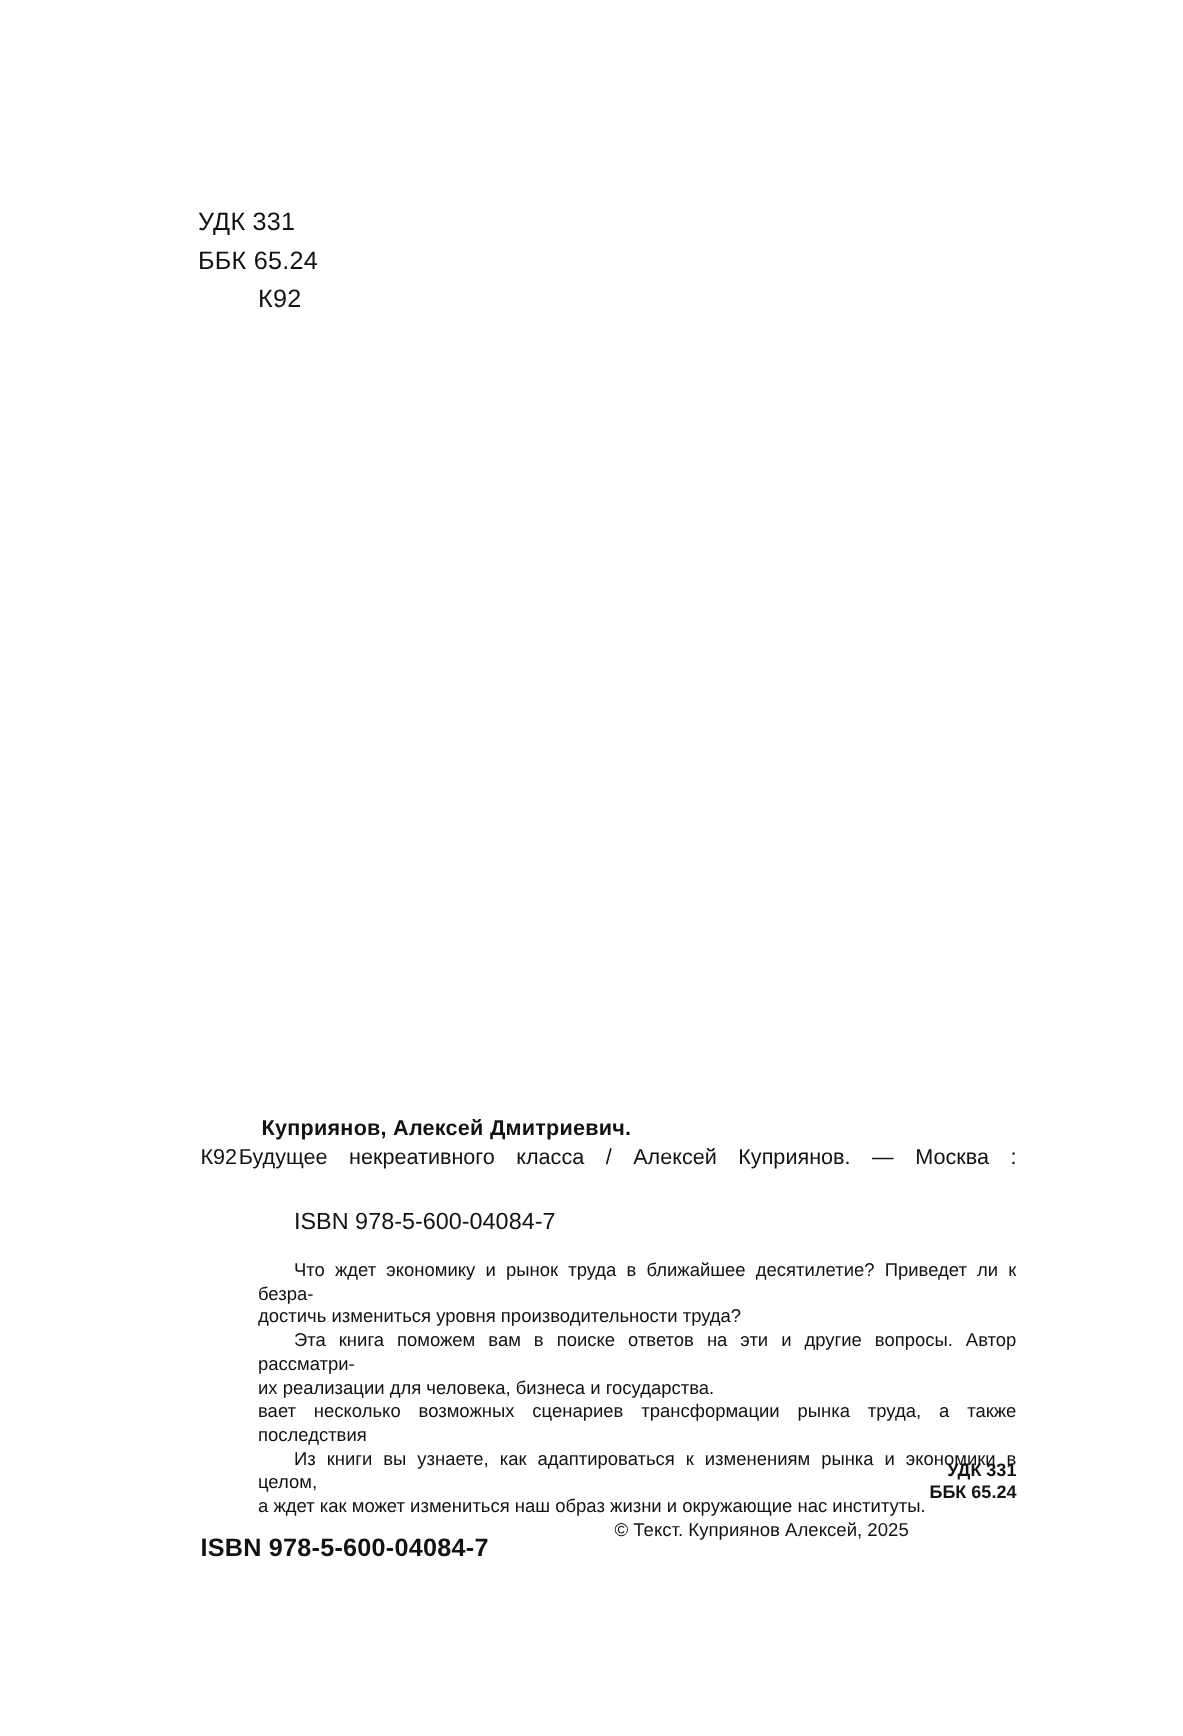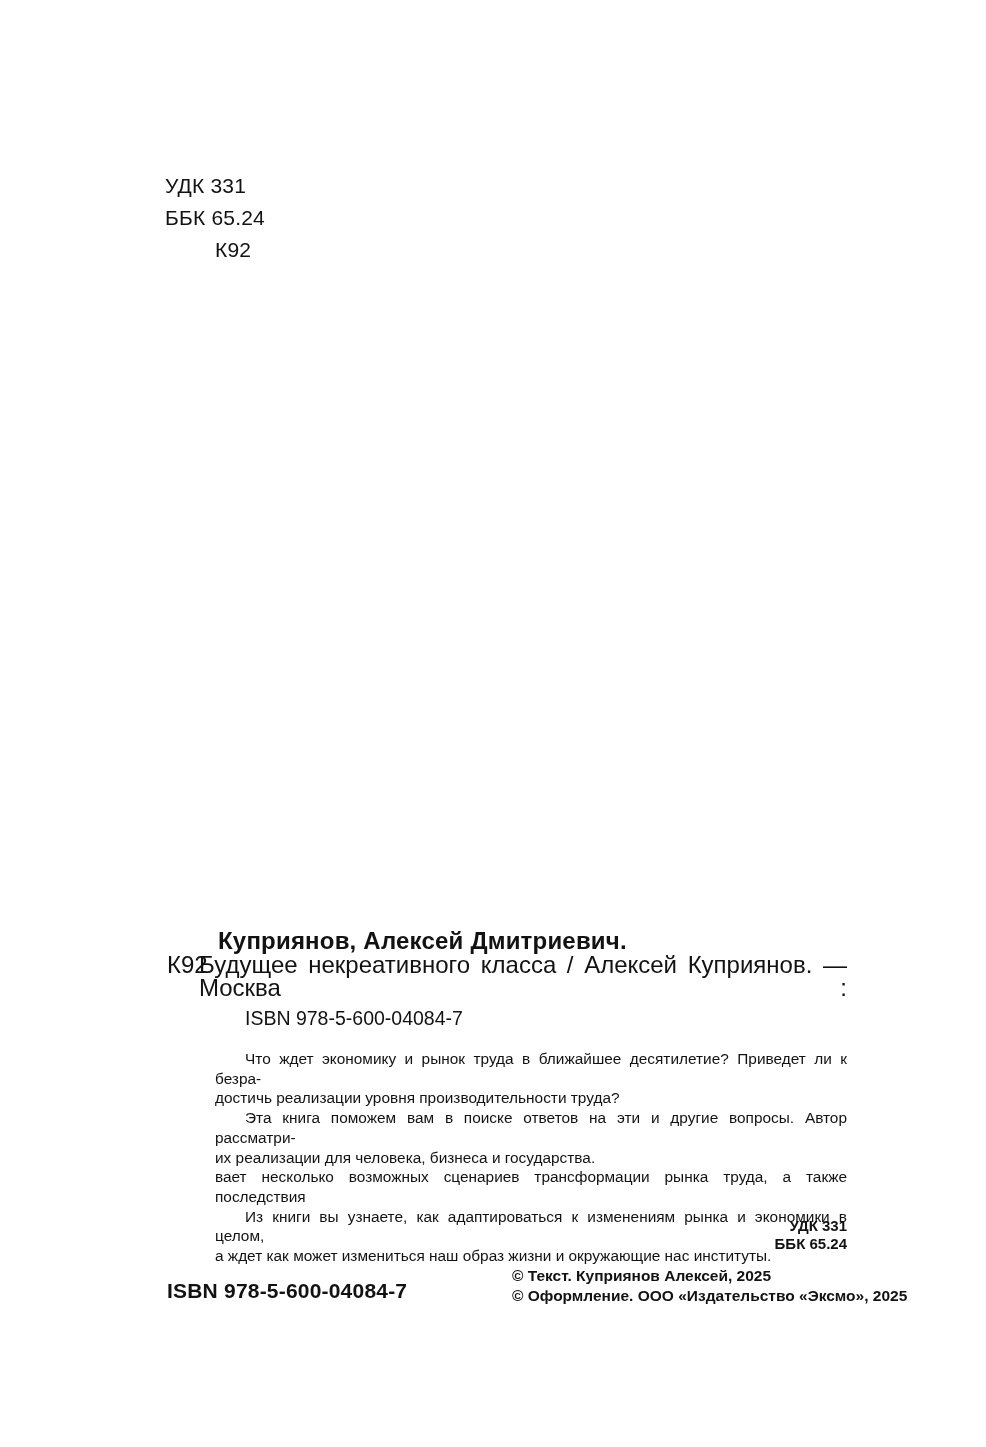--- a/index.html
+++ b/index.html
@@ -25,21 +25,21 @@
     line-height: 32px;
     letter-spacing: 0.2px;
   }
   #top-block .indent { padding-left: 50px; }
 
   
   #catalog-card {
     left: 166px;
     top: 929px;
     width: 681px;
-    font-size: 24px;
+    font-size: 18px;
     line-height: 23.5px;
   }
   .cit-author {
     padding-left: 52px;
     font-weight: bold;
     letter-spacing: 0.2px;
   }
   .cit-line2 { position: relative; }
   .cit-code { position: absolute; left: 1px; top: 0; }
   .cit-title {
@@ -78,21 +78,21 @@
     text-align: right;
     font-weight: bold;
     font-size: 15px;
     line-height: 18px;
   }
 
   
   #copyright {
     left: 512px;
     top: 1266px;
-    font-weight: bold;
+    font-weight: normal;
     font-size: 15.5px;
     line-height: 19.8px;
     white-space: nowrap;
   }
 
   
   #isbn-bottom {
     left: 167px;
     top: 1279px;
     font-weight: bold;
@@ -114,31 +114,30 @@
   <div class="cit-line2">
     <span class="cit-code">К92</span>
     <span class="cit-title">Будущее некреативного класса / Алексей Куприянов. — Москва :</span>
   </div>
 </div>
 
 <div class="abs" id="isbn-mid">ISBN 978-5-600-04084-7</div>
 
 <div class="abs" id="annotation">
   <div class="ann-line first j">Что ждет экономику и рынок труда в ближайшее десятилетие? Приведет ли к безра-</div>
-  <div class="ann-line">достичь реализации уровня производительности труда?</div>
+  <div class="ann-line">достичь измениться уровня производительности труда?</div>
   <div class="ann-line first j">Эта книга поможем вам в поиске ответов на эти и другие вопросы. Автор рассматри-</div>
   <div class="ann-line">их реализации для человека, бизнеса и государства.</div>
   <div class="ann-line j">вает несколько возможных сценариев трансформации рынка труда, а также последствия</div>
   <div class="ann-line first j">Из книги вы узнаете, как адаптироваться к изменениям рынка и экономики в целом,</div>
   <div class="ann-line">а ждет как может измениться наш образ жизни и окружающие нас институты.</div>
 </div>
 
 <div class="abs" id="bottom-udk">
   <div>УДК 331</div>
   <div>ББК 65.24</div>
 </div>
 
 <div class="abs" id="copyright">
   <div>© Текст. Куприянов Алексей, 2025</div>
-  <div>© Оформление. ООО «Издательство «Эксмо», 2025</div>
 </div>
 
 <div class="abs" id="isbn-bottom">ISBN 978-5-600-04084-7</div>
 
 </body></html>

